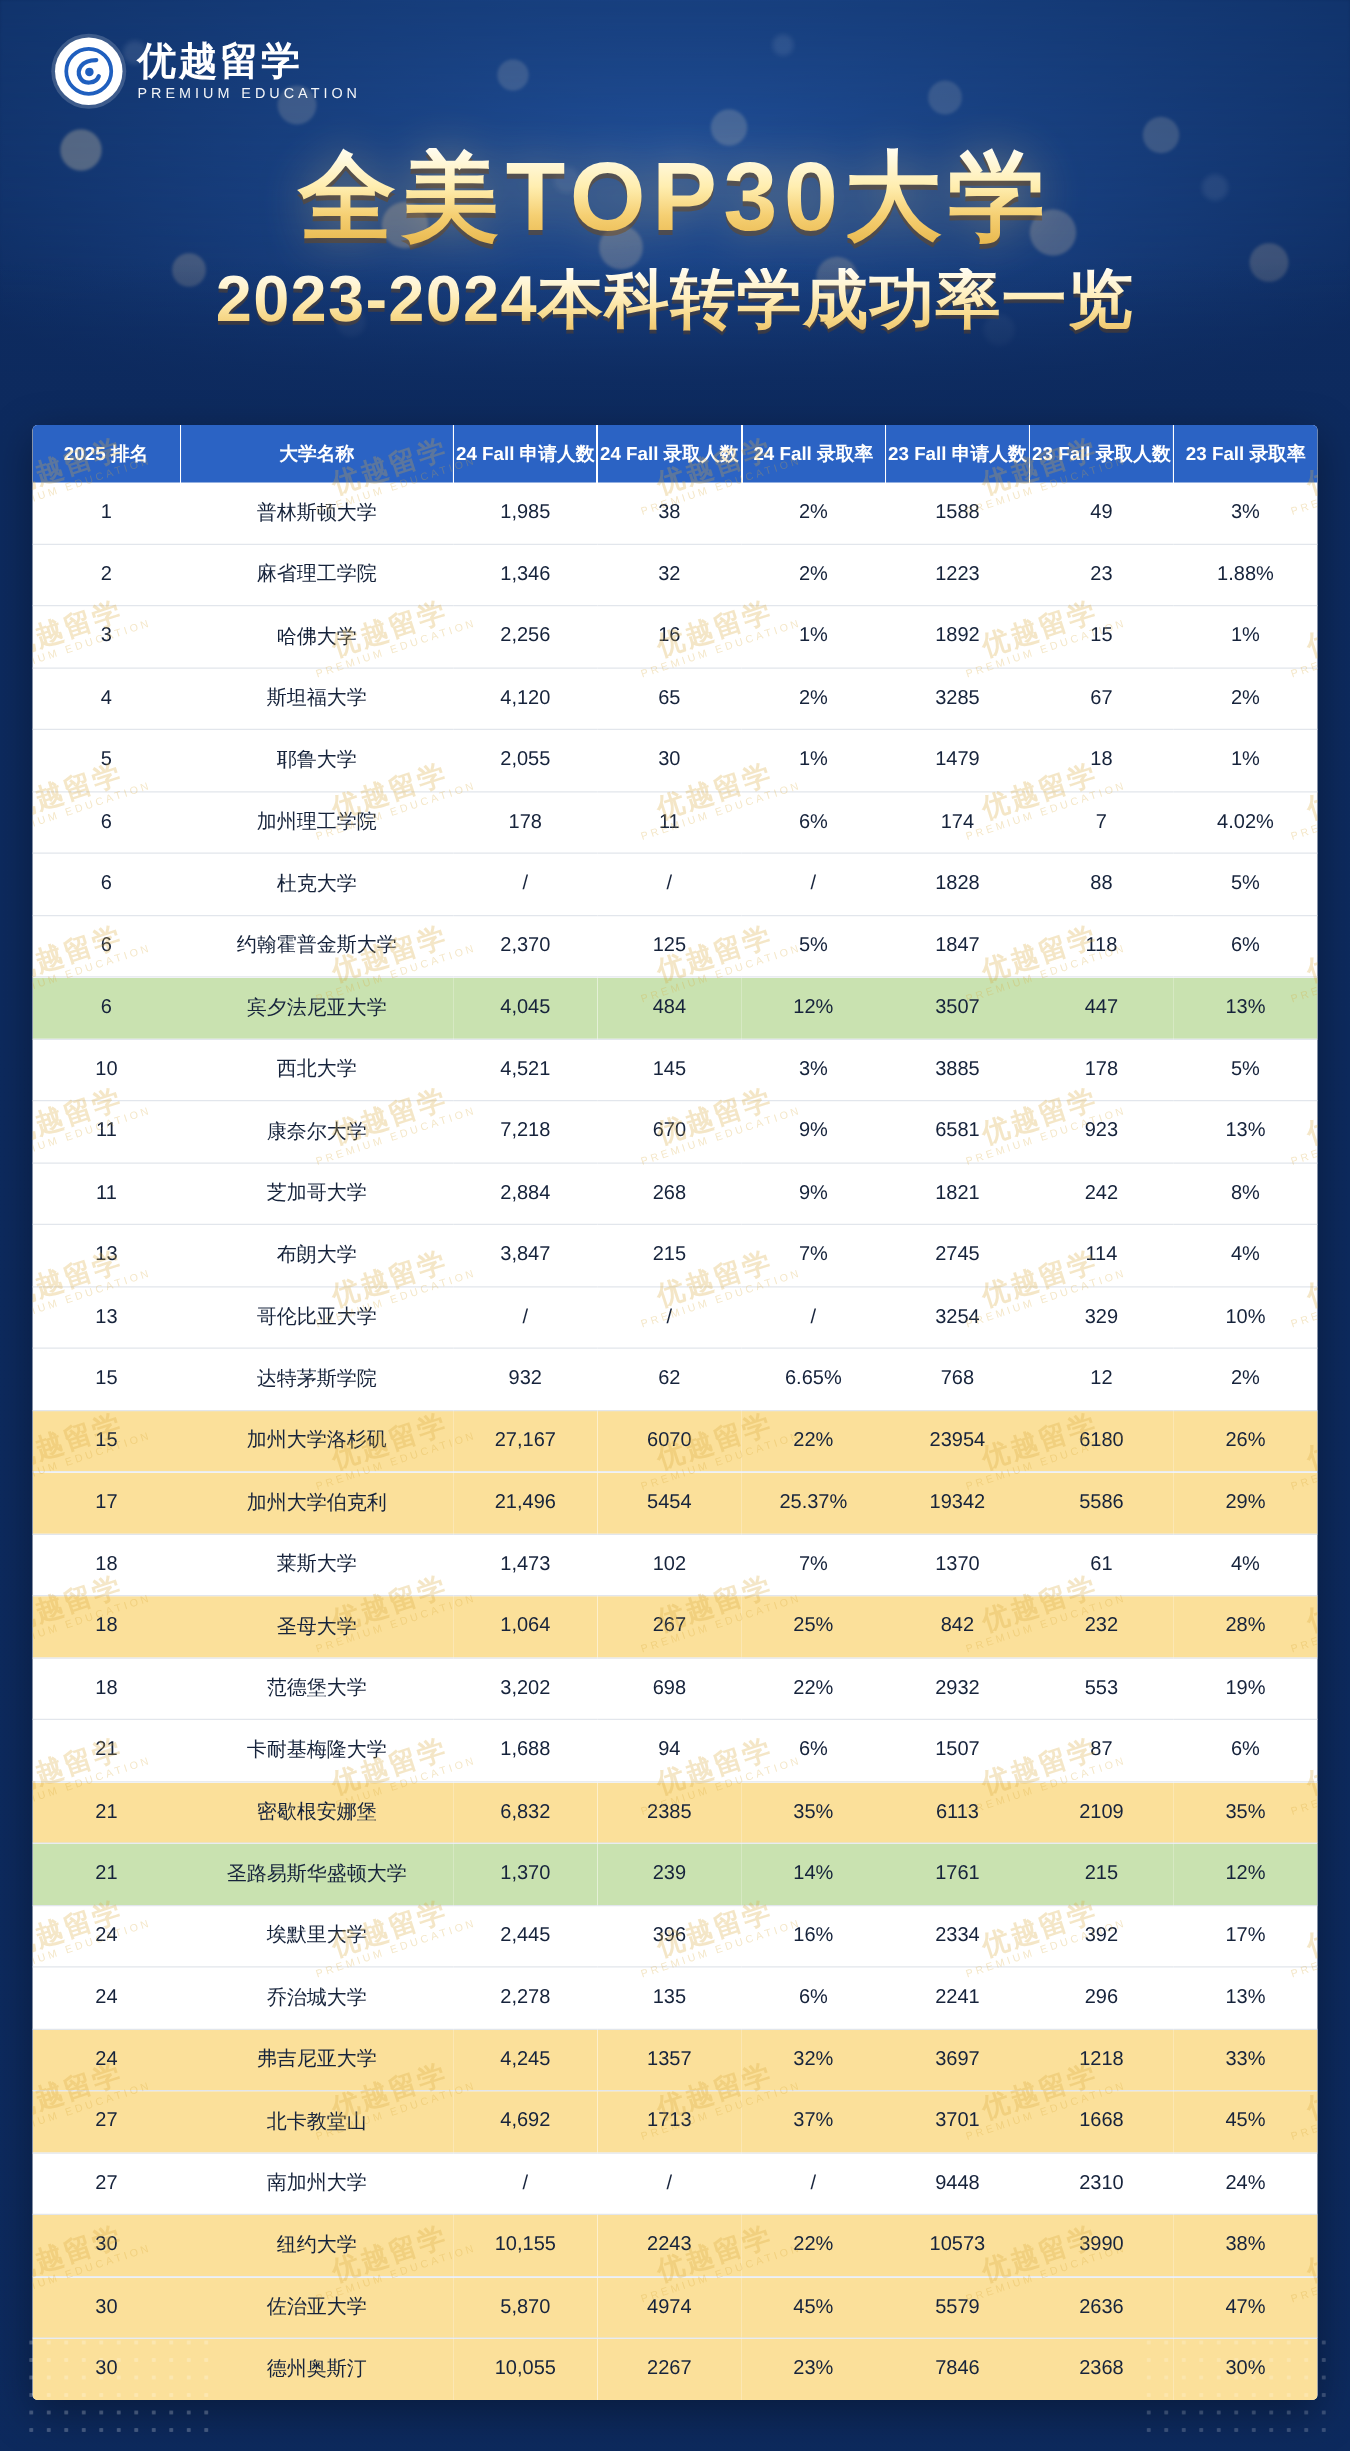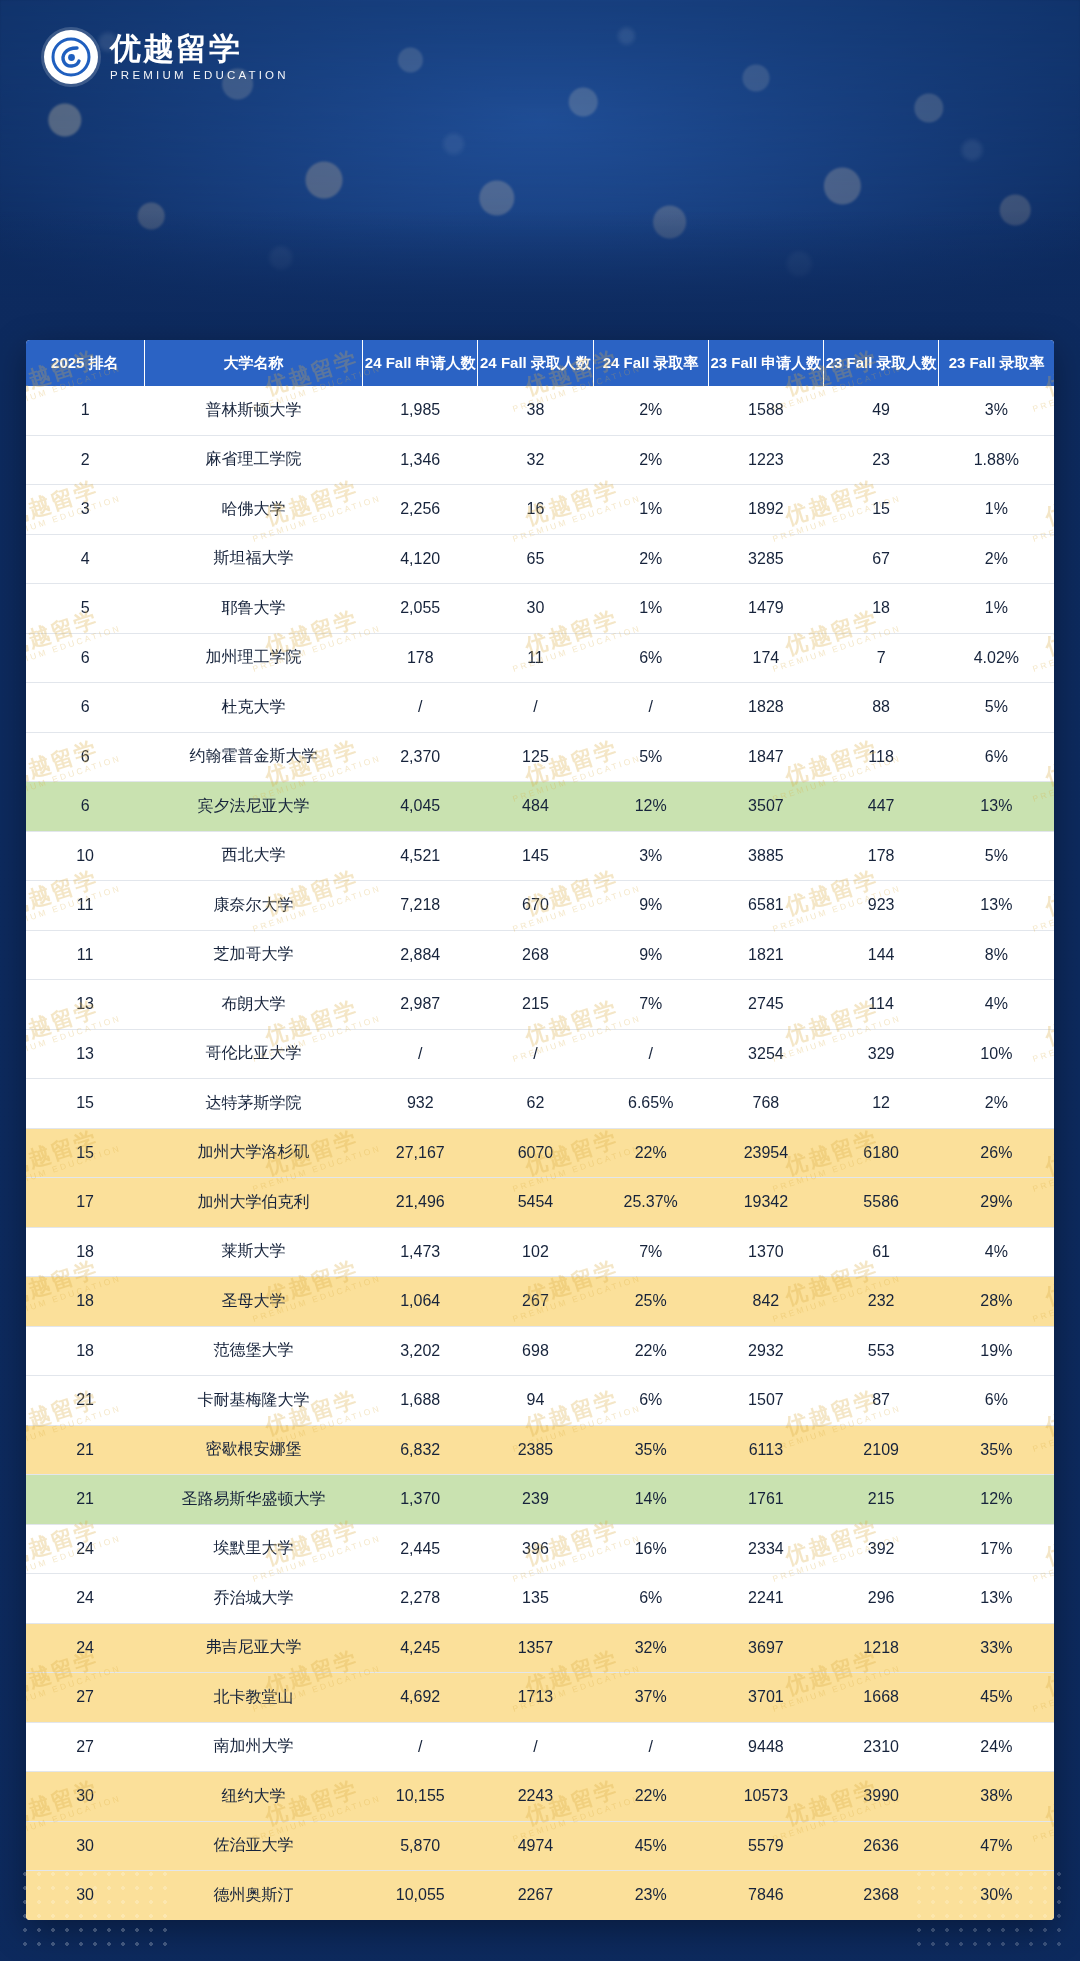--- a/index.html
+++ b/index.html
@@ -225,20 +225,24 @@
         <path d="M26 11 C14 11, 10 19, 13 25 C16 31, 26 30, 28 24" fill="none" stroke="#1f5fbf" stroke-width="3.4" stroke-linecap="round"></path>
         <circle cx="20.5" cy="20.5" r="3.4" fill="#1f5fbf"></circle>
       </svg>
     </div>
     <div class="logo-text">
       <span class="logo-cn">优越留学</span>
       <span class="logo-en">PREMIUM EDUCATION</span>
     </div>
   </div>
 
+  <div class="title-wrap">
+    <div class="title-main">全美TOP30大学</div>
+    <div class="title-sub">2023-2024本科转学成功率一览</div>
+  </div>
 
   <div class="table-card">
     <table>
       <colgroup>
         <col class="c-rank">
           <col class="c-name">
         <col class="c-d">
           <col class="c-d">
           <col class="c-d">
         <col class="c-d">
@@ -368,27 +372,27 @@
             <td>923</td>
             <td>13%</td>
           </tr>
           <tr>
             <td>11</td>
             <td class="name">芝加哥大学</td>
             <td>2,884</td>
             <td>268</td>
             <td>9%</td>
             <td>1821</td>
-            <td>144</td>
+            <td>242</td>
             <td>8%</td>
           </tr>
           <tr>
             <td>13</td>
             <td class="name">布朗大学</td>
-            <td>2,987</td>
+            <td>3,847</td>
             <td>215</td>
             <td>7%</td>
             <td>2745</td>
             <td>114</td>
             <td>4%</td>
           </tr>
           <tr>
             <td>13</td>
             <td class="name">哥伦比亚大学</td>
             <td>/</td>

